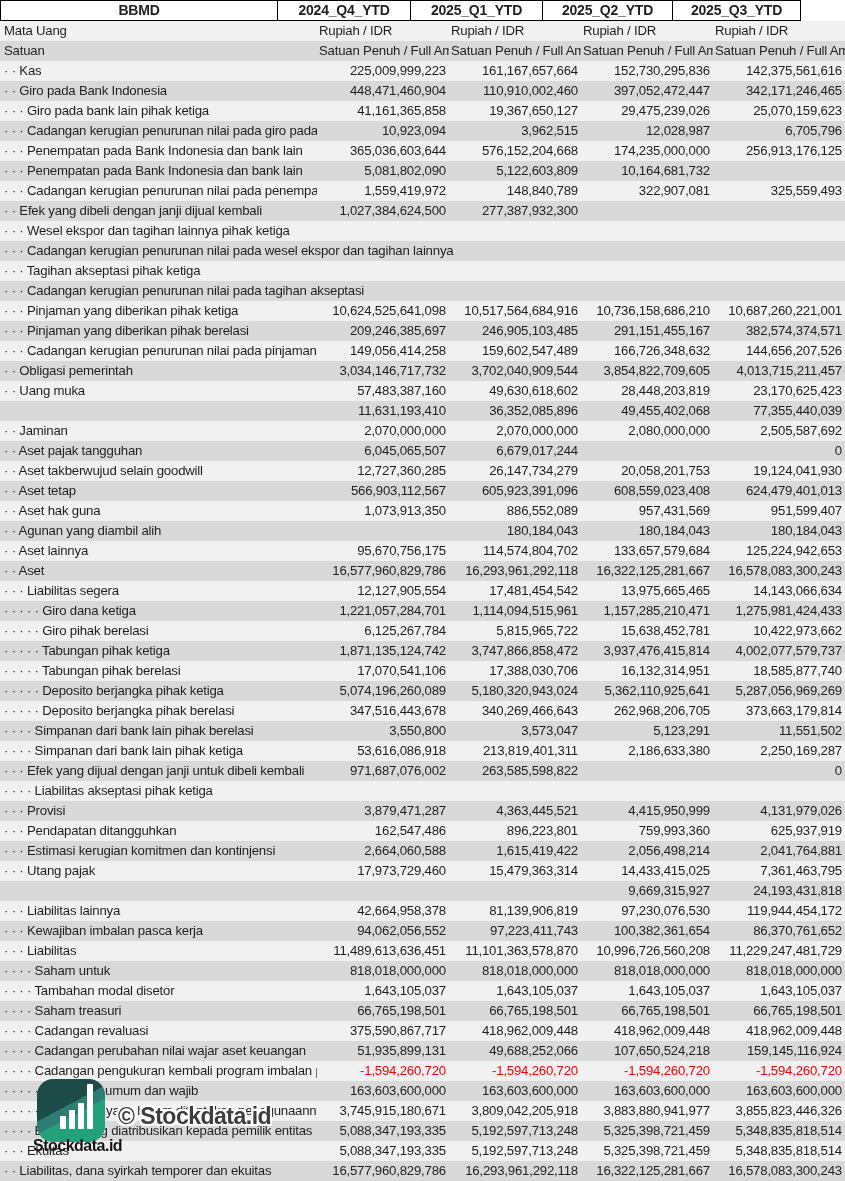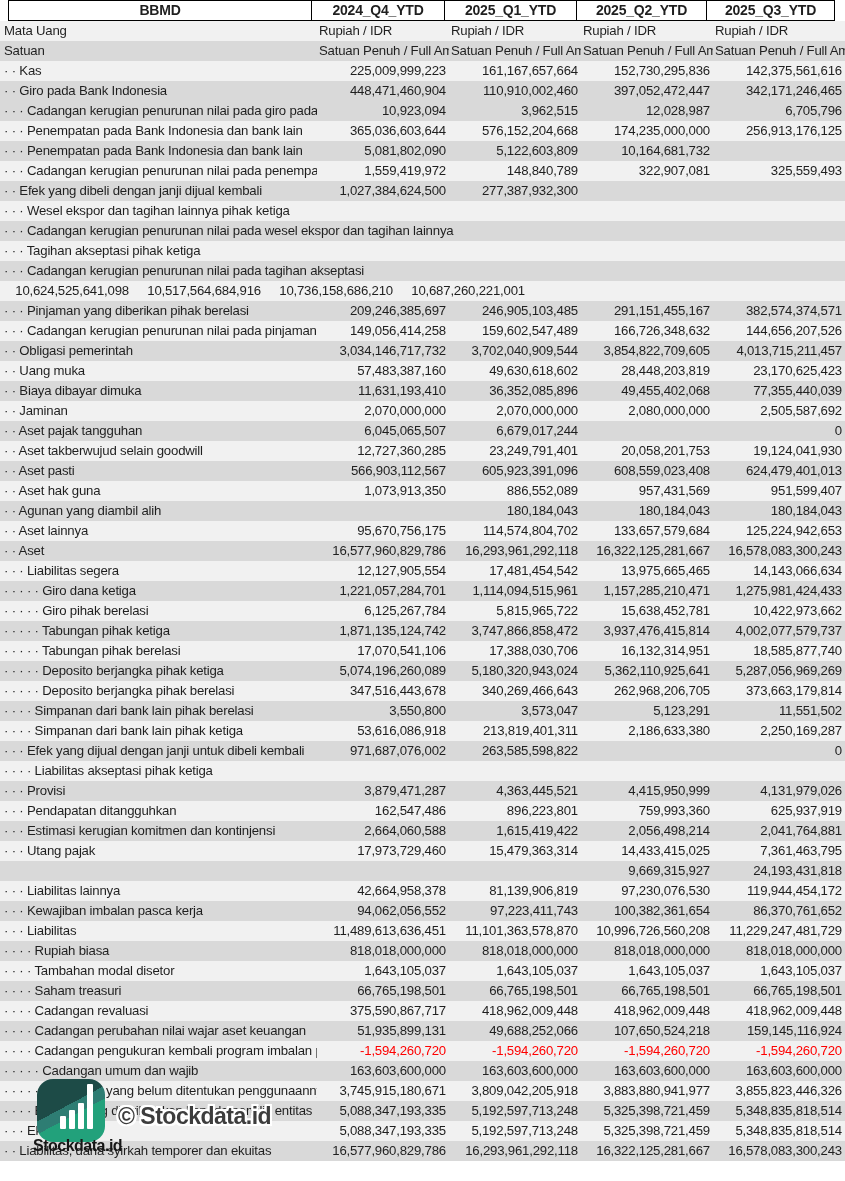--- a/index.html
+++ b/index.html
@@ -3,21 +3,21 @@
 <meta charset="utf-8">
 <style>
   html,body{margin:0;padding:0;background:#fff;}
   .page{position:relative;width:845px;height:1181px;overflow:hidden;background:#fff;
         font-family:"Liberation Sans",sans-serif;color:#1f1f1f;letter-spacing:-0.2px;}
   
   .hdr{display:flex;height:21px;box-sizing:border-box;font-weight:bold;font-size:14px;}
   .hcell{box-sizing:border-box;border:1.5px solid #000;background:#fff;text-align:center;
          line-height:18px;overflow:hidden;white-space:nowrap;}
   .hcell+.hcell{margin-left:-1.5px;}
-  .hc0{width:304px;margin-left:8px;}
+  .hc0{width:278px;}
   .hc1{width:135px;}
   .hc2{width:133px;}
   .hc3{width:132px;}
   .hc4{width:129px;}
   
   #tbody{position:relative;}
   .r{display:flex;height:20px;line-height:20px;font-size:13.2px;white-space:nowrap;}
   .r.light{background:var(--stripe-light);}
   .r.dark{background:var(--stripe-dark);justify-content:flex-end;}
   .lab{width:317px;flex:none;padding-left:4px;box-sizing:border-box;}
@@ -77,20 +77,27 @@
         <div class="v">152,730,295,836</div>
         <div class="v">142,375,561,616</div>
       </div>
       <div class="r dark">
         <div class="lab clip">· · Giro pada Bank Indonesia</div>
         <div class="v">448,471,460,904</div>
         <div class="v">110,910,002,460</div>
         <div class="v">397,052,472,447</div>
         <div class="v">342,171,246,465</div>
       </div>
+      <div class="r light">
+        <div class="lab clip">· · · Giro pada bank lain pihak ketiga</div>
+        <div class="v">41,161,365,858</div>
+        <div class="v">19,367,650,127</div>
+        <div class="v">29,475,239,026</div>
+        <div class="v">25,070,159,623</div>
+      </div>
       <div class="r dark">
         <div class="lab clip">· · · Cadangan kerugian penurunan nilai pada giro pada bank lain</div>
         <div class="v">10,923,094</div>
         <div class="v">3,962,515</div>
         <div class="v">12,028,987</div>
         <div class="v">6,705,796</div>
       </div>
       <div class="r light">
         <div class="lab clip">· · · Penempatan pada Bank Indonesia dan bank lain</div>
         <div class="v">365,036,603,644</div>
@@ -141,20 +148,21 @@
         <div class="v"></div>
       </div>
       <div class="r dark">
         <div class="lab">· · · Cadangan kerugian penurunan nilai pada tagihan akseptasi</div>
         <div class="v"></div>
         <div class="v"></div>
         <div class="v"></div>
         <div class="v"></div>
       </div>
       <div class="r light">
+        <div class="lab clip">· · · Pinjaman yang diberikan pihak ketiga</div>
         <div class="v">10,624,525,641,098</div>
         <div class="v">10,517,564,684,916</div>
         <div class="v">10,736,158,686,210</div>
         <div class="v">10,687,260,221,001</div>
       </div>
       <div class="r dark">
         <div class="lab clip">· · · Pinjaman yang diberikan pihak berelasi</div>
         <div class="v">209,246,385,697</div>
         <div class="v">246,905,103,485</div>
         <div class="v">291,151,455,167</div>
@@ -175,21 +183,20 @@
         <div class="v">4,013,715,211,457</div>
       </div>
       <div class="r light">
         <div class="lab clip">· · Uang muka</div>
         <div class="v">57,483,387,160</div>
         <div class="v">49,630,618,602</div>
         <div class="v">28,448,203,819</div>
         <div class="v">23,170,625,423</div>
       </div>
       <div class="r dark">
-        <div class="lab clip">· · Biaya dibayar dimuka</div>
         <div class="v">11,631,193,410</div>
         <div class="v">36,352,085,896</div>
         <div class="v">49,455,402,068</div>
         <div class="v">77,355,440,039</div>
       </div>
       <div class="r light">
         <div class="lab clip">· · Jaminan</div>
         <div class="v">2,070,000,000</div>
         <div class="v">2,070,000,000</div>
         <div class="v">2,080,000,000</div>
@@ -198,26 +205,26 @@
       <div class="r dark">
         <div class="lab clip">· · Aset pajak tangguhan</div>
         <div class="v">6,045,065,507</div>
         <div class="v">6,679,017,244</div>
         <div class="v"></div>
         <div class="v">0</div>
       </div>
       <div class="r light">
         <div class="lab clip">· · Aset takberwujud selain goodwill</div>
         <div class="v">12,727,360,285</div>
-        <div class="v">23,249,791,401</div>
+        <div class="v">26,147,734,279</div>
         <div class="v">20,058,201,753</div>
         <div class="v">19,124,041,930</div>
       </div>
       <div class="r dark">
-        <div class="lab clip">· · Aset pasti</div>
+        <div class="lab clip">· · Aset tetap</div>
         <div class="v">566,903,112,567</div>
         <div class="v">605,923,391,096</div>
         <div class="v">608,559,023,408</div>
         <div class="v">624,479,401,013</div>
       </div>
       <div class="r light">
         <div class="lab clip">· · Aset hak guna</div>
         <div class="v">1,073,913,350</div>
         <div class="v">886,552,089</div>
         <div class="v">957,431,569</div>
@@ -370,21 +377,21 @@
         <div class="v">86,370,761,652</div>
       </div>
       <div class="r light">
         <div class="lab clip">· · · Liabilitas</div>
         <div class="v">11,489,613,636,451</div>
         <div class="v">11,101,363,578,870</div>
         <div class="v">10,996,726,560,208</div>
         <div class="v">11,229,247,481,729</div>
       </div>
       <div class="r dark">
-        <div class="lab clip">· · · · Rupiah biasa</div>
+        <div class="lab clip">· · · · Saham untuk</div>
         <div class="v">818,018,000,000</div>
         <div class="v">818,018,000,000</div>
         <div class="v">818,018,000,000</div>
         <div class="v">818,018,000,000</div>
       </div>
       <div class="r light">
         <div class="lab clip">· · · · Tambahan modal disetor</div>
         <div class="v">1,643,105,037</div>
         <div class="v">1,643,105,037</div>
         <div class="v">1,643,105,037</div>

